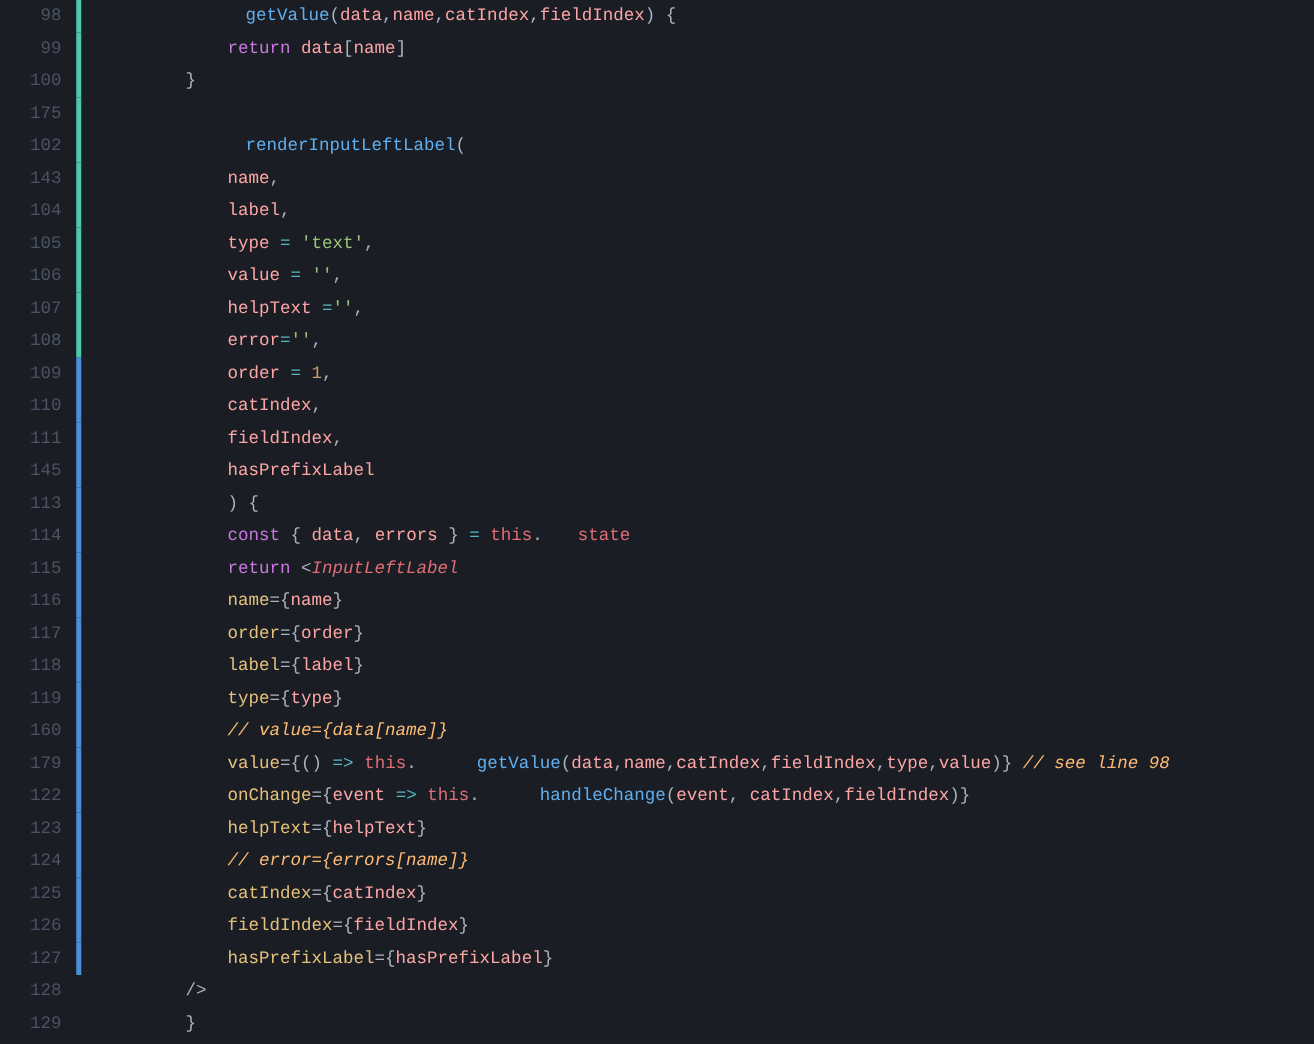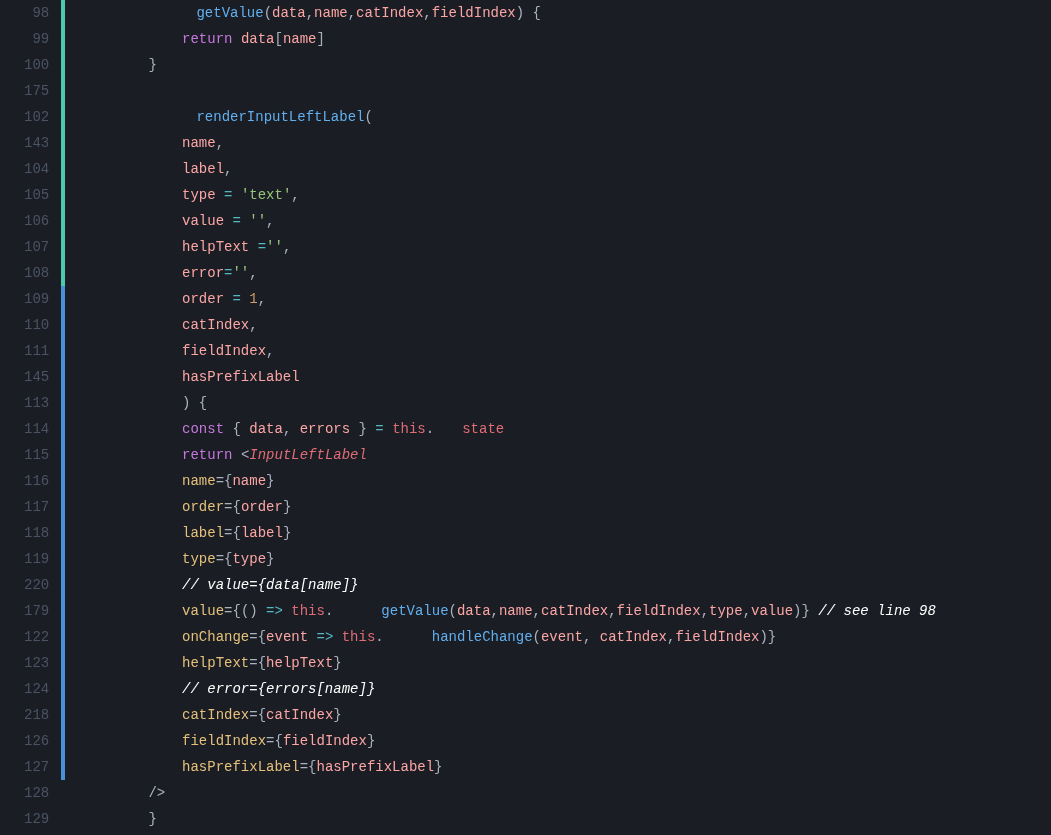--- a/index.html
+++ b/index.html
@@ -58,21 +58,21 @@
       font-size: 14px;
     }
     
     .kw { color: #c678dd; } 
     .fn { color: #61afef; margin-left: 48px; } 
     .str { color: #98c379; } 
     .num { color: #d19a66; } 
     .var { color: #fca5a5; } 
     .prop { color: #e06c75; margin-left: 28px; } 
     .punc { color: #abb2bf; } 
-    .comment { color: #ffffff; font-style: italic; text-align: right; } 
+    .comment { color: #fdba74; font-style: italic; text-align: right; } 
     .jsx-tag { color: #e06c75; font-style: italic; } 
     .jsx-attr { color: #e5c07b; } 
     .plain { color: #abb2bf; }
     .this-kw { color: #e06c75; text-align: right; }
     .op { color: #56b6c2; } 
   </style>
 </head>
 <body>
 
 <div class="code-editor">
@@ -92,26 +92,26 @@
       <div class="line-number">110</div>
       <div class="line-number">111</div>
       <div class="line-number">145</div>
       <div class="line-number">113</div>
       <div class="line-number">114</div>
       <div class="line-number">115</div>
       <div class="line-number">116</div>
       <div class="line-number">117</div>
       <div class="line-number">118</div>
       <div class="line-number">119</div>
-      <div class="line-number">220</div>
+      <div class="line-number">160</div>
       <div class="line-number">179</div>
       <div class="line-number">122</div>
       <div class="line-number">123</div>
       <div class="line-number">124</div>
-      <div class="line-number">218</div>
+      <div class="line-number">125</div>
       <div class="line-number">126</div>
       <div class="line-number">127</div>
       <div class="line-number">128</div>
       <div class="line-number">129</div>
     </div>
   <div class="gutter" id="gutter">
       <div class="gutter-segment" style="height: 26px; background-color: rgb(78, 201, 176);"></div>
       <div class="gutter-segment" style="height: 26px; background-color: rgb(78, 201, 176);"></div>
       <div class="gutter-segment" style="height: 26px; background-color: rgb(78, 201, 176);"></div>
       <div class="gutter-segment" style="height: 26px; background-color: rgb(78, 201, 176);"></div>

